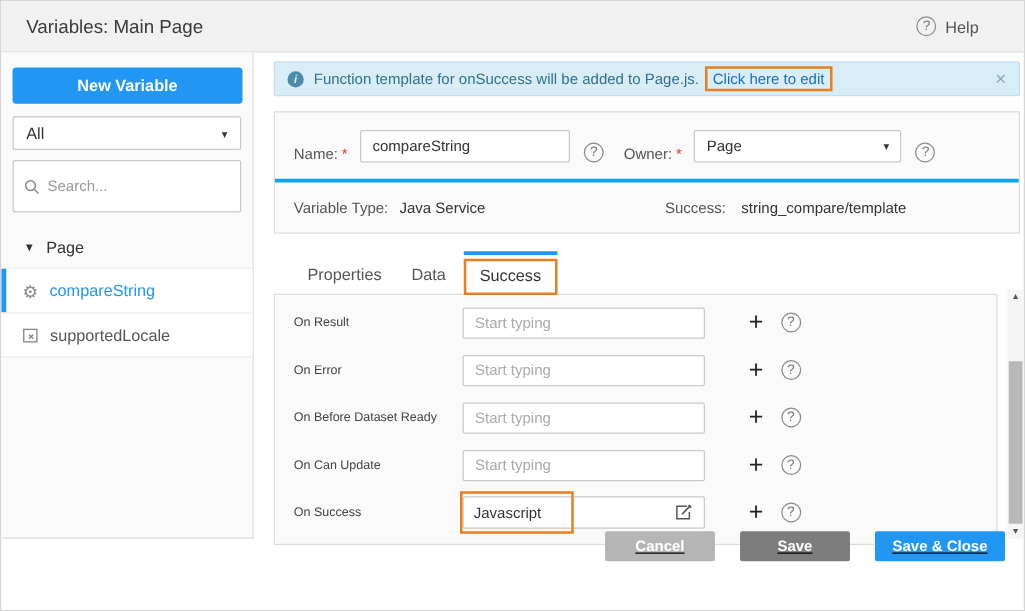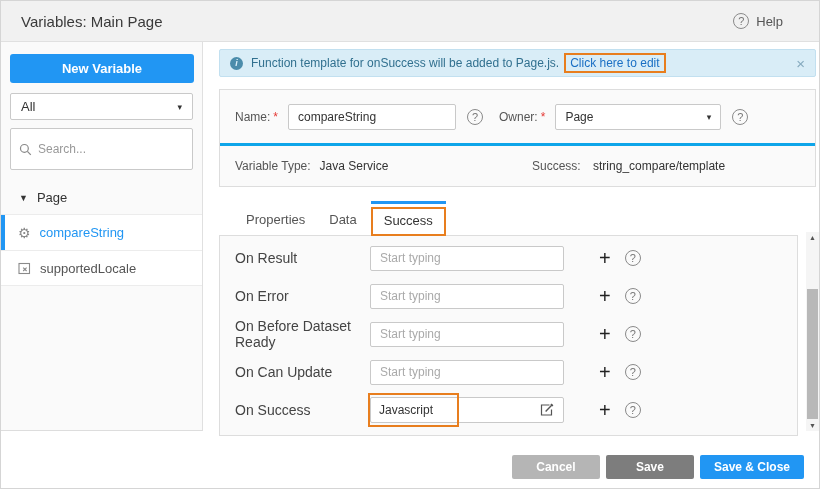--- a/index.html
+++ b/index.html
@@ -31,58 +31,58 @@
 
   
   .main { position:absolute; left:218px; top:48px; width:597px; }
 
   .banner { height:28px; background:#d9edf7; border:1px solid #c2e0f0; border-radius:2px; display:flex; align-items:center; padding:0 10px; font-size:12px; color:#31708f; }
   .info-icon { width:13px; height:13px; background:#4b8cab; color:#d9edf7; border-radius:50%; font-size:9px; font-weight:bold; font-style:italic; display:inline-flex; align-items:center; justify-content:center; margin-right:8px; flex:0 0 auto; }
   .banner-link { color:#1a6fc4; margin-left:5px; border:2px solid #e87e1e; padding:1px 4px; cursor:pointer; text-decoration:none; }
   .banner-close { margin-left:auto; color:#86aabf; font-size:15px; cursor:pointer; }
 
   .form-box { margin-top:12px; background:#fafafa; border:1px solid #ddd; }
-  .form-row1 { display:flex; align-items:center; padding:14px 14px 13px 15px; }
+  .form-row1 { display:flex; align-items:flex-end; padding:14px 14px 13px 15px; }
   .flabel { font-size:12px; color:#555; white-space:nowrap; }
   .req { color:#e53935; margin-left:3px; font-size:12px; }
   .input-name { width:168px; height:26px; border:1px solid #c9c9c9; border-radius:2px; padding:0 9px; font-size:12px; color:#333; background:#fff; margin-left:10px; font-family:inherit; outline:none; }
   .q-after { margin-left:11px; }
   .owner-lb { margin-left:16px; }
   .sel-owner { width:166px; height:26px; margin-left:10px; background:#fff; border:1px solid #c9c9c9; border-radius:2px; display:flex; align-items:center; justify-content:space-between; padding:0 9px; font-size:12px; color:#333; cursor:pointer; }
   .form-row2 { border-top:3px solid #0ea5e9; padding:13px 14px 13px 15px; display:flex; align-items:center; font-size:12px; }
   .fgroup1 { width:297px; display:flex; }
   .fval { color:#333; margin-left:9px; }
 
   
   .tabs { display:flex; align-items:flex-end; margin-top:16px; padding-left:15px; height:32px; }
   .tab { padding:7px 12px 8px; font-size:13px; color:#555; cursor:pointer; }
   .tab-active { position:relative; background:#fff; border:2px solid #e87e1e; padding:4px 11px 6px; margin-bottom:-1px; z-index:2; color:#333; cursor:pointer; font-size:13px; margin-left:2px; }
   .tab-active::before { content:''; position:absolute; top:-8px; left:-2px; right:-2px; height:3px; background:#2196f3; }
 
   
   .events-panel { position:relative; width:579px; border:1px solid #ddd; background:#fafafa; padding:3px 0 6px; }
   .ev-row { display:flex; align-items:center; height:38px; padding-left:15px; }
-  .ev-label { width:135px; font-size:14px; color:#444; }
+  .ev-label { width:135px; font-size:10px; color:#444; }
   .ev-input { width:194px; height:25px; border:1px solid #c9c9c9; border-radius:2px; background:#fff; padding:0 9px; font-size:12px; color:#333; font-family:inherit; outline:none; }
   .ev-input::placeholder { color:#aaa; }
   .plus-icon { margin-left:35px; font-size:20px; font-weight:300; color:#222; cursor:pointer; line-height:1; }
   .q-ev { margin-left:14px; cursor:pointer; }
   .ev-valuebox { position:relative; width:194px; height:26px; border:1px solid #c9c9c9; border-radius:2px; background:#fff; display:flex; align-items:center; justify-content:space-between; padding:0 8px; }
   .succ-text { font-size:12px; color:#333; }
   .edit-icon { display:inline-flex; cursor:pointer; }
   .orange-overlay { position:absolute; left:-3px; top:-5px; width:91px; height:34px; border:2px solid #e87e1e; pointer-events:none; }
 
   
   .scrollbar { position:absolute; left:805px; top:231px; width:13px; height:199px; background:#f5f5f5; display:flex; flex-direction:column; align-items:center; }
   .sb-arrow { height:11px; font-size:7px; color:#555; line-height:11px; cursor:pointer; }
   .sb-track { position:relative; flex:1; width:100%; }
   .sb-thumb { position:absolute; top:46px; left:1px; width:11px; height:130px; background:#b8b8b8; cursor:pointer; }
 
   
-  .footer { position:absolute; right:15px; top:454px; display:flex; gap:6px; }
+  .footer { position:absolute; right:15px; top:424px; display:flex; gap:20px;text-decoration:underline; }
   .btn { height:24px; min-width:88px; border:none; border-radius:2px; color:#fff; font-size:12px; font-weight:bold; padding:0 14px; font-family:inherit; cursor:pointer; }
   .btn-cancel { background:#b5b5b5; }
   .btn-save { background:#7d7d7d; }
   .btn-saveclose { background:#2196f3; }
 </style>
 </head>
 <body>
 
 <div class="app">
 

